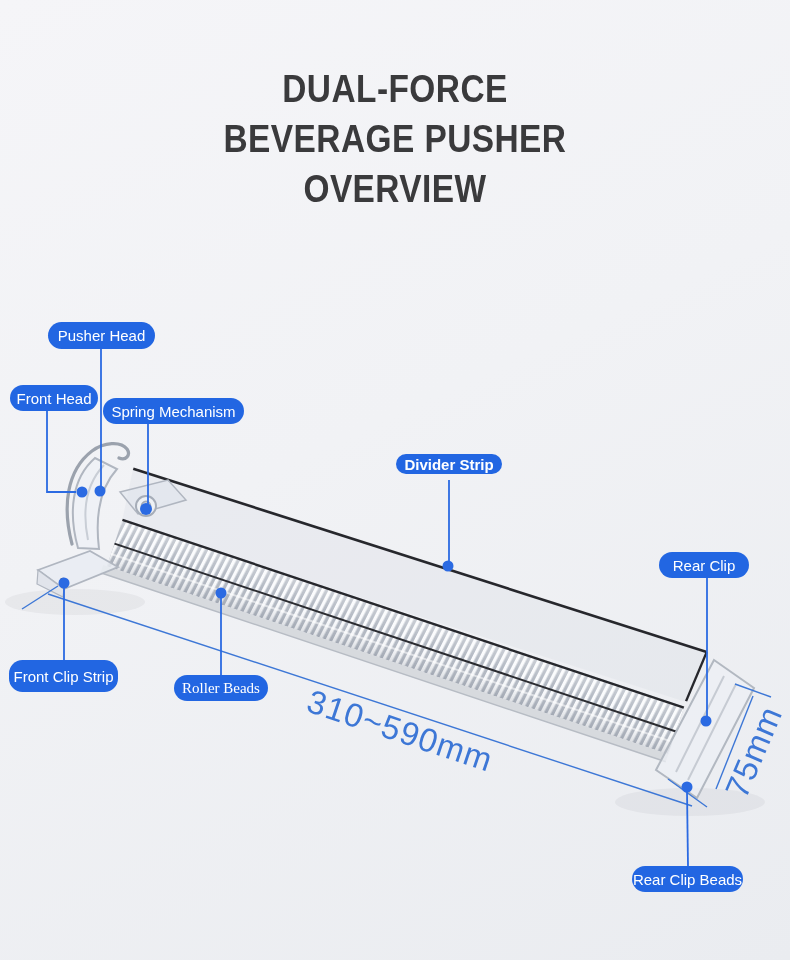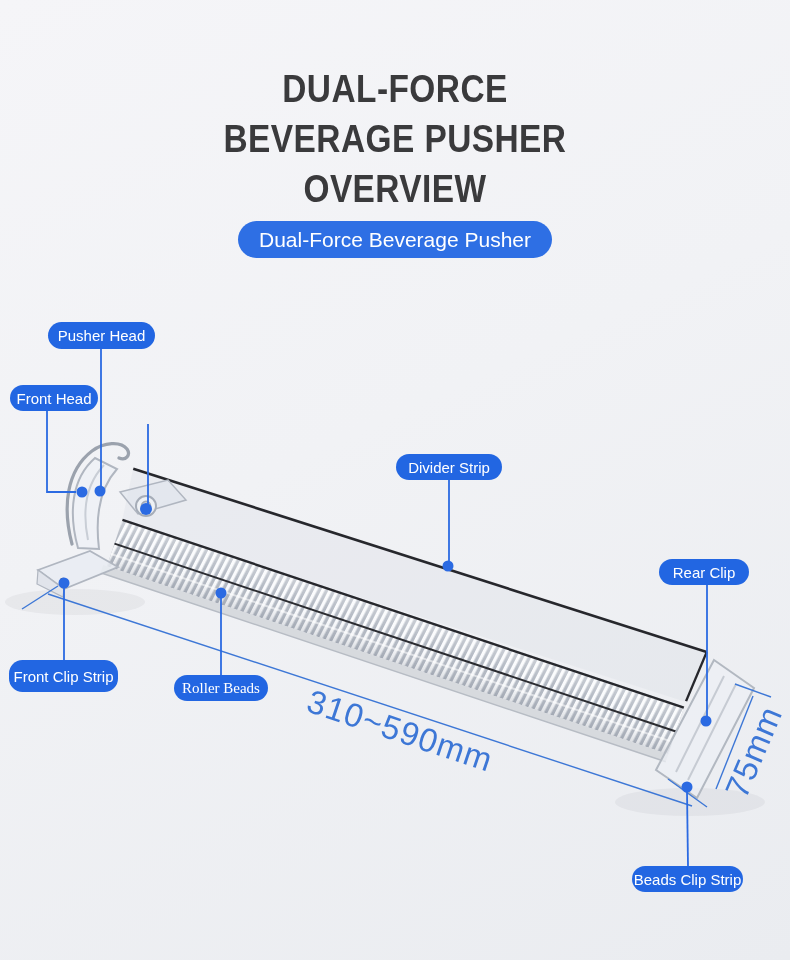--- a/index.html
+++ b/index.html
@@ -37,21 +37,20 @@
 <body>
 
 <div class="stage">
 
   <h1 class="title">
     <span>DUAL-FORCE</span>
     <span>BEVERAGE PUSHER</span>
     <span>OVERVIEW</span>
   </h1>
 
-  <div class="badge">Dual-Force Beverage Pusher</div>
 
   <svg class="scene" width="790" height="960" viewBox="0 0 790 960">
     <defs>
       <pattern id="beads" width="6.6" height="60" patternUnits="userSpaceOnUse" patternTransform="rotate(8.5)">
         <rect x="0" y="0" width="3.3" height="60" fill="#fafbfd"></rect>
       </pattern>
       <linearGradient id="trackSheen" x1="0" y1="0" x2="0" y2="1">
         <stop offset="0" stop-color="#ffffff" stop-opacity="0.35"></stop>
         <stop offset="0.45" stop-color="#ffffff" stop-opacity="0"></stop>
         <stop offset="1" stop-color="#5a6270" stop-opacity="0.18"></stop>
@@ -123,22 +122,23 @@
       <circle cx="448" cy="566" r="5.5"></circle>
       <circle cx="706" cy="721" r="5.5"></circle>
       <circle cx="64" cy="583" r="5.5"></circle>
       <circle cx="221" cy="593" r="5.5"></circle>
       <circle cx="687" cy="787" r="5.5"></circle>
     </g>
   </svg>
 
   <div class="pill" style="left:48px;top:322px;width:107px;height:27px;">Pusher Head</div>
   <div class="pill" style="left:10px;top:385px;width:88px;height:26px;">Front Head</div>
-  <div class="pill" style="left:396px;top:454px;width:106px;height:26px;">Divider Strip</div>
-  <div class="pill" style="left:659px;top:552px;width:90px;height:26px;margin-top:7px;">Rear Clip</div>
+  <div class="pill" style="left:103px;top:398px;width:141px;height:26px;">Spring Mechanism</div>
+  <div class="pill" style="left:396px;top:454px;width:106px;height:20px;font-weight:bold;">Divider Strip</div>
+  <div class="pill" style="left:659px;top:552px;width:90px;height:26px;">Rear Clip</div>
   <div class="pill" style="left:9px;top:660px;width:109px;height:32px;">Front Clip Strip</div>
   <div class="pill" style="left:174px;top:675px;width:94px;height:26px;font-family:Liberation Serif, serif;">Roller Beads</div>
-  <div class="pill" style="left:632px;top:866px;width:111px;height:26px;">Beads Clip Strip</div>
+  <div class="pill" style="left:632px;top:866px;width:111px;height:26px;">Rear Clip Beads</div>
 
   <div class="dim dim-length">310~590mm</div>
   <div class="dim dim-height">75mm</div>
 
 </div>
 
 </body></html>

